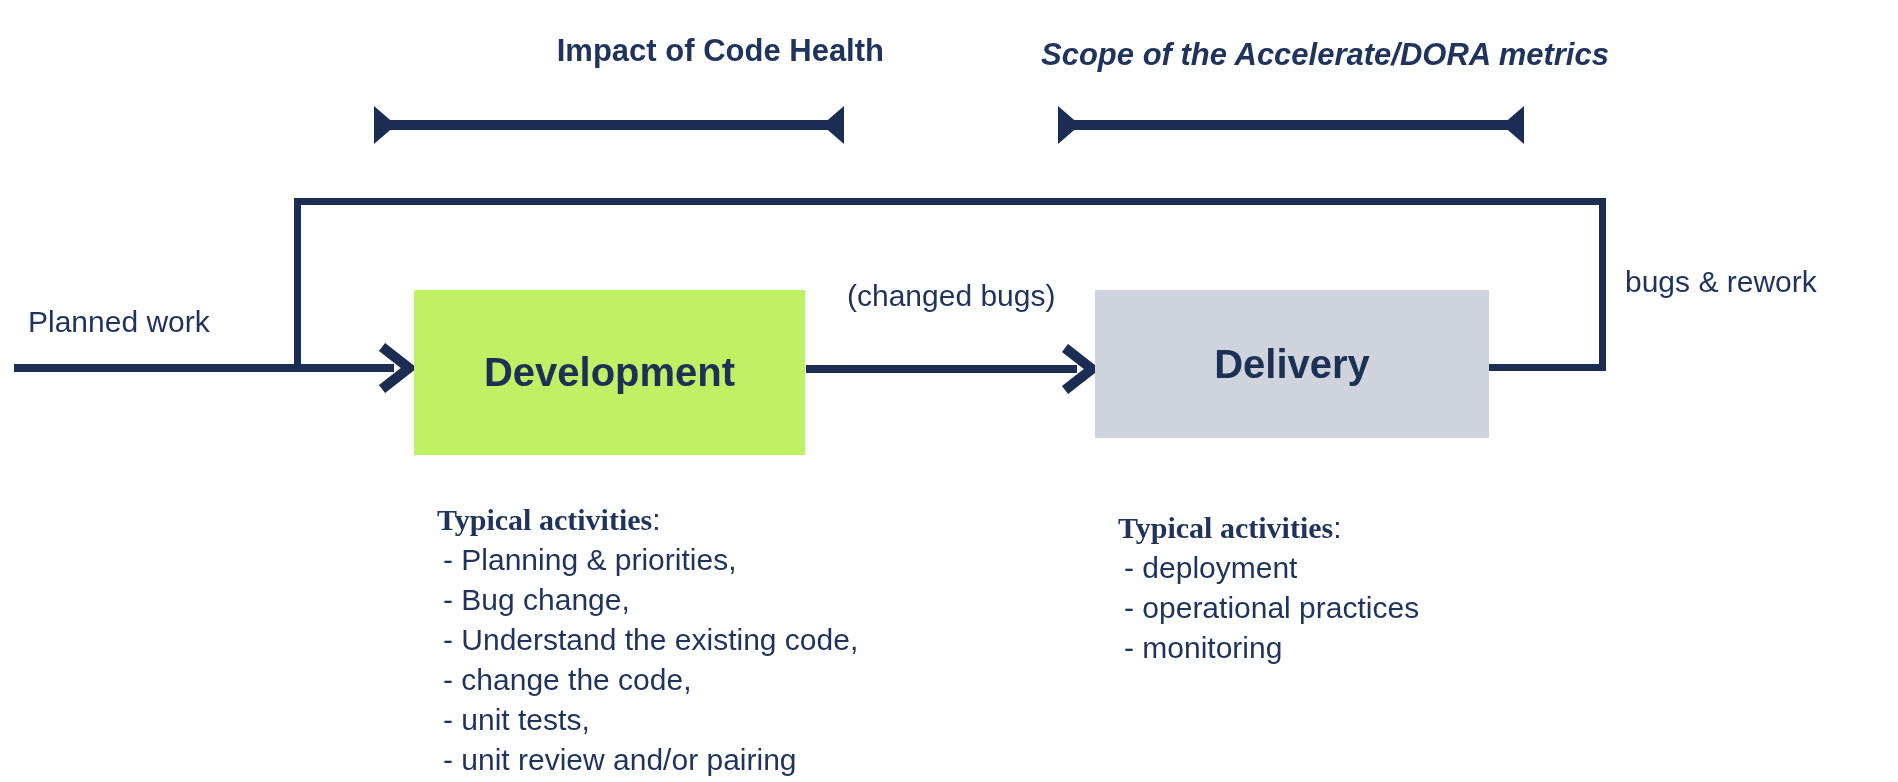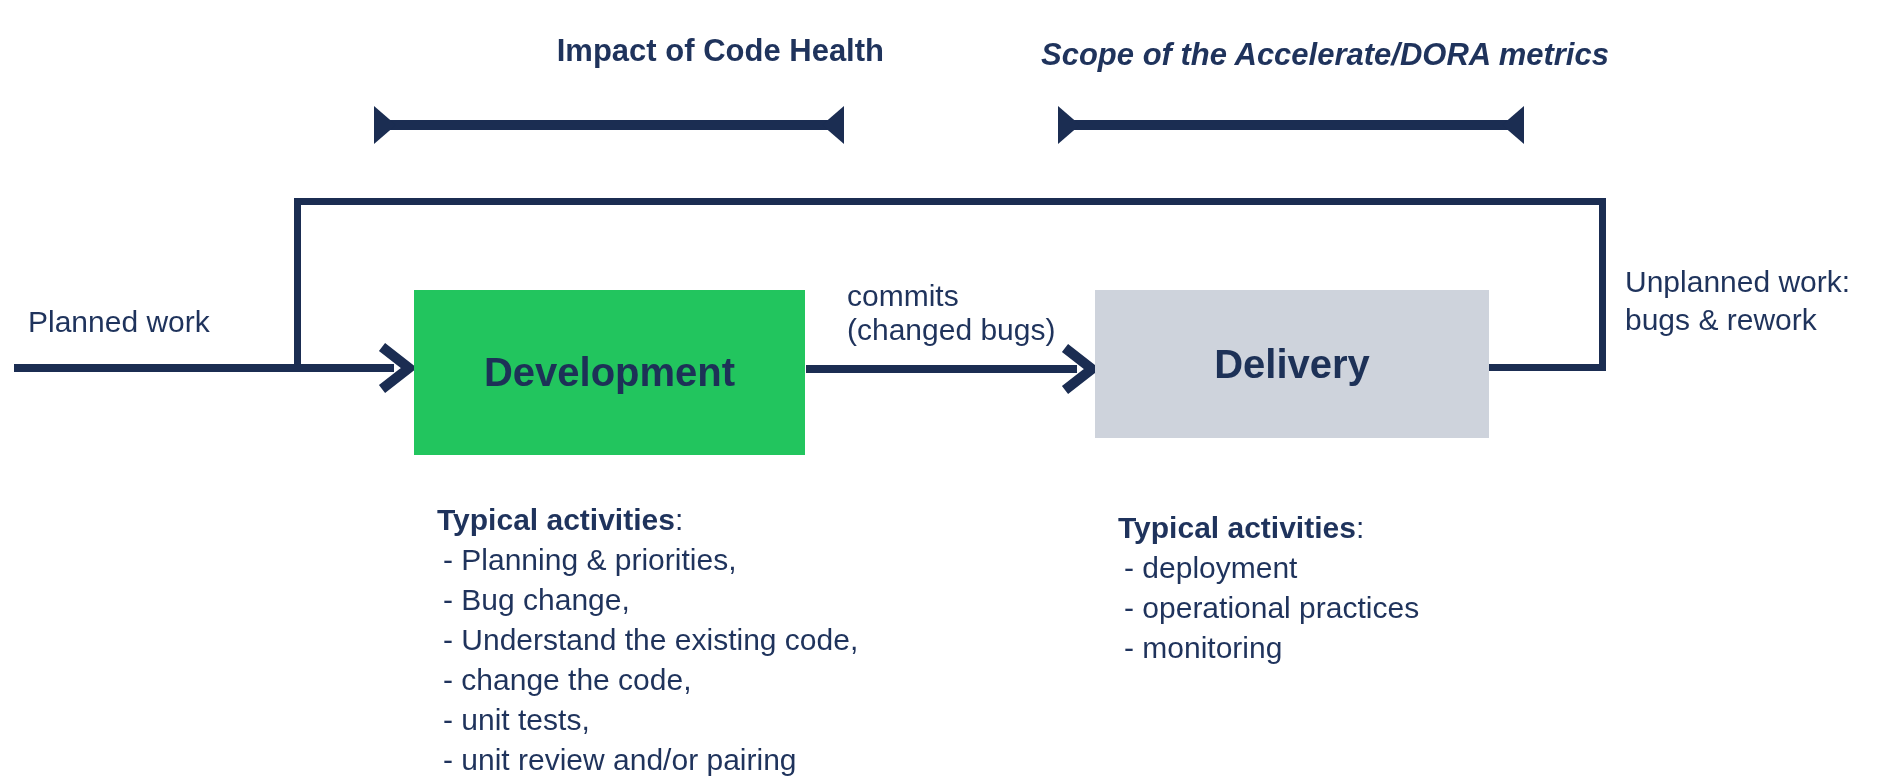--- a/index.html
+++ b/index.html
@@ -15,21 +15,21 @@
   .title{
     font-size:31px;font-weight:bold;color:#1f335c;
     text-align:center;white-space:nowrap;
   }
   .body-text{font-size:30px;color:#1f335c;white-space:nowrap;}
   .flow-box{
     display:flex;align-items:center;justify-content:center;
     font-size:40px;font-weight:bold;color:#1d3157;
   }
   .activities{font-size:30px;color:#1f335c;line-height:40px;white-space:nowrap;}
-  .activities .heading-bold{font-weight:bold;}
+  .activities .heading-bold{font-weight:bold;font-family:Liberation Serif, serif;}
   .activities .item{padding-left:6px;}
   svg{display:block;}
 </style>
 </head>
 <body>
 
 <div id="canvas">
 
   <svg class="abs" style="left:0;top:0;" width="1898" height="782" viewBox="0 0 1898 782">
 
@@ -54,36 +54,34 @@
 
     <g>
       <line x1="806" y1="369" x2="1077" y2="369" stroke="#1b2d52" stroke-width="8"></line>
       <polyline points="1065,348 1092,369 1065,390" fill="none" stroke="#1b2d52" stroke-width="10"></polyline>
     </g>
   </svg>
 
   <div class="abs title" style="left:284px;top:33px;width:600px;text-align:right;">Impact of Code Health</div>
   <div class="abs title" style="left:1025px;top:37px;width:600px;font-style:italic;">Scope of the Accelerate/DORA metrics</div>
 
-  <div class="abs flow-box" style="left:414px;top:290px;width:391px;height:165px;background:#22c55e;">
+  <div class="abs flow-box" style="left:414px;top:290px;width:391px;height:165px;background:#bef264;">
     <span>Development</span>
   </div>
   <div class="abs flow-box" style="left:1095px;top:290px;width:394px;height:148px;background:#ced3dc;">
     <span>Delivery</span>
   </div>
 
   <div class="abs body-text" style="left:28px;top:305px;">Planned work</div>
 
   <div class="abs body-text" style="left:847px;top:279px;line-height:34px;">
-    <div>commits</div>
     <div>(changed bugs)</div>
   </div>
 
   <div class="abs body-text" style="left:1625px;top:263px;line-height:38px;">
-    <div>Unplanned work:</div>
     <div>bugs &amp; rework</div>
   </div>
 
   <div class="abs activities" style="left:437px;top:500px;">
     <div>
       <span class="heading-bold">Typical activities</span><span>:</span>
     </div>
     <div class="item">- Planning &amp; priorities,</div>
     <div class="item">- Bug change,</div>
     <div class="item">- Understand the existing code,</div>

